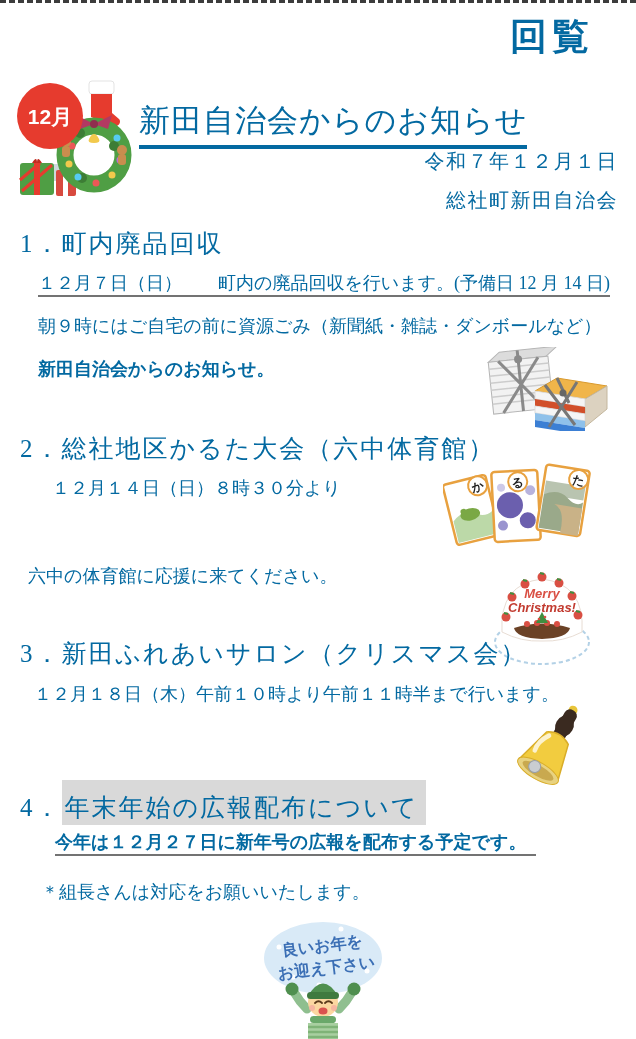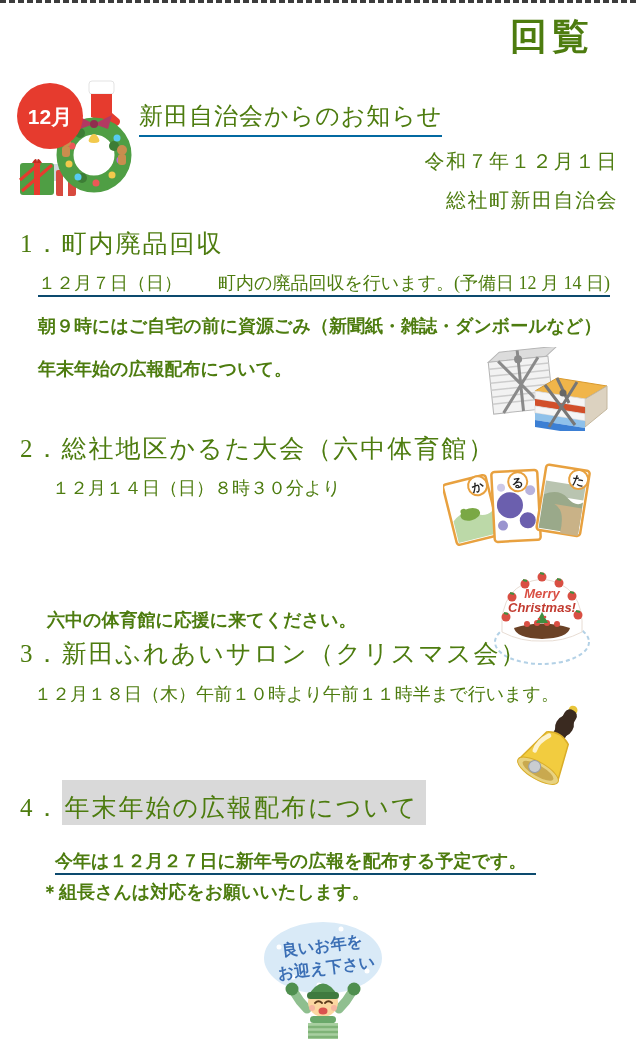--- a/index.html
+++ b/index.html
@@ -1,29 +1,29 @@
 <!DOCTYPE html>
 <html><head>
 <meta charset="utf-8">
 <style>
   html,body{margin:0;padding:0;background:#fff;}
   .page{position:relative;width:636px;height:1039px;background:#ffffff;overflow:hidden;
-        font-family:"Liberation Serif","DejaVu Serif",serif;color:#4d7c0f;}
+        font-family:"Liberation Serif","DejaVu Serif",serif;color:#0369a1;}
   .abs{position:absolute;}
   .serif{font-family:"Liberation Serif","DejaVu Serif",serif;}
-  .gothic{font-family:"Liberation Sans","DejaVu Sans",sans-serif;font-weight:700;}
+  .gothic{font-family:"Liberation Sans","DejaVu Sans",sans-serif;font-weight:400;}
   .cut-line{position:absolute;top:0;left:0;width:636px;height:0;border-top:3px dashed #3c3c3c;}
   .kairan{position:absolute;top:12px;right:42px;font-size:37px;font-weight:700;letter-spacing:5px;}
-  .doc-title{position:absolute;left:139px;top:100px;font-size:24px;letter-spacing:1px;
-             border-bottom:2px solid #0369a1;padding-bottom:3px;white-space:nowrap;font-weight:500;}
+  .doc-title{position:absolute;left:139px;top:100px;font-size:31px;letter-spacing:1px;
+             border-bottom:4px solid #0369a1;padding-bottom:3px;white-space:nowrap;font-weight:500;}
   .right-meta{position:absolute;right:18px;font-size:20px;letter-spacing:1.5px;text-align:right;white-space:nowrap;}
   .sec-heading{position:absolute;font-size:25px;letter-spacing:2px;white-space:nowrap;font-weight:500;}
   .body-line{position:absolute;font-size:18px;white-space:nowrap;}
   .w500{font-weight:500;} .w600{font-weight:600;}
-  .u{border-bottom:2px solid #0c4a6e;padding-bottom:2px;}
+  .u{border-bottom:2px solid #737373;padding-bottom:2px;}
   .hl{background:#d9d9d9;padding:14px 8px 4px 3px;}
   svg{display:block;}
 </style>
 </head>
 <body>
 
 <div class="page">
 
   <div class="cut-line"></div>
 
@@ -77,21 +77,21 @@
   <div class="right-meta" style="top:148px;">令和７年１２月１日</div>
   <div class="right-meta" style="top:187px;">総社町新田自治会</div>
 
   <div class="sec-heading" style="left:20px;top:227px;">
     <span>1．</span><span>町内廃品回収</span>
   </div>
   <div class="body-line serif w500" style="left:38px;top:271px;">
     <span class="u">１２月７日（日）　　町内の廃品回収を行います。(予備日 12 月 14 日)</span>
   </div>
   <div class="body-line gothic" style="left:38px;top:314px;">朝９時にはご自宅の前に資源ごみ（新聞紙・雑誌・ダンボールなど）</div>
-  <div class="body-line serif w600" style="left:38px;top:357px;">年末年始の広報配布について。</div>
+  <div class="body-line serif w600" style="left:38px;top:357px;">新田自治会からのお知らせ。</div>
 
   <div class="abs" style="left:477px;top:347px;width:136px;height:84px;">
     <svg viewBox="0 0 136 84" width="136" height="84">
       <g transform="rotate(-6 45 40)">
         <path d="M14 12 l12 -9 h58 l-12 9 z" fill="#dcdcdc" stroke="#b5b5b5"></path>
         <rect x="14" y="12" width="60" height="52" fill="#f2f2f2" stroke="#b5b5b5"></rect>
         <path d="M14 19 h60 M14 26 h60 M14 33 h60 M14 40 h60 M14 47 h60 M14 54 h60" stroke="#cccccc" stroke-width="1.5"></path>
         <path d="M24 12 L66 64 M64 12 L24 64 M44 3 L44 64" stroke="#8a8a8a" stroke-width="3" fill="none"></path>
         <circle cx="44" cy="12" r="4" fill="#8a8a8a"></circle>
       </g>
@@ -108,21 +108,21 @@
         <path d="M68 38 L98 78 M100 35 L72 80 M80 31 L92 56" stroke="#777777" stroke-width="3" fill="none"></path>
         <circle cx="86" cy="46" r="3.5" fill="#666666"></circle>
       </g>
     </svg>
   </div>
 
   <div class="sec-heading" style="left:20px;top:432px;">
     <span>2．</span><span>総社地区かるた大会（六中体育館）</span>
   </div>
   <div class="body-line serif w500" style="left:52px;top:476px;">１２月１４日（日）８時３０分より</div>
-  <div class="body-line gothic" style="left:47px;top:564px;margin-top:44px;">六中の体育館に応援に来てください。</div>
+  <div class="body-line gothic" style="left:28px;top:564px;">六中の体育館に応援に来てください。</div>
 
   <div class="abs" style="left:443px;top:461px;width:150px;height:96px;">
     <svg viewBox="0 0 150 96" width="150" height="96">
       <g transform="rotate(-14 28 48)">
         <rect x="6" y="18" width="44" height="62" rx="3" fill="#ffffff" stroke="#e8a13f" stroke-width="2.5"></rect>
         <path d="M8 56 q12 -10 22 -3 q10 7 18 2 v23 h-40 z" fill="#bcd9a8"></path>
         <ellipse cx="26" cy="53" rx="10" ry="6" fill="#7aa845"></ellipse>
         <circle cx="20" cy="49" r="3" fill="#7aa845"></circle>
         <circle cx="40" cy="27" r="9.5" fill="#ffffff" stroke="#e8a13f" stroke-width="2"></circle>
         <text x="40" y="32" font-size="12" text-anchor="middle" fill="#222222" font-family="Liberation Sans, sans-serif" font-weight="bold">か</text>
@@ -195,21 +195,21 @@
         <ellipse cx="56" cy="74" rx="17.5" ry="5.5" fill="#c9a94f"></ellipse>
         <circle cx="51" cy="72" r="6" fill="#c9cdd1" stroke="#9aa0a6"></circle>
         <path d="M48 38 q-7 10 -5 20" stroke="#ffffff" stroke-width="4.5" fill="none" opacity="0.75" stroke-linecap="round"></path>
       </g>
     </svg>
   </div>
 
   <div class="sec-heading" style="left:20px;top:791px;">
     <span>4．</span><span class="hl">年末年始の広報配布について</span>
   </div>
-  <div class="body-line serif w600" style="left:55px;top:849px;">
+  <div class="body-line serif w600" style="left:55px;top:830px;">
     <span class="u" style="padding-right:10px;">今年は１２月２７日に新年号の広報を配布する予定です。</span>
   </div>
   <div class="body-line gothic" style="left:41px;top:880px;">＊組長さんは対応をお願いいたします。</div>
 
   <div class="abs" style="left:261px;top:921px;width:126px;height:118px;">
     <svg viewBox="0 0 126 118" width="126" height="118">
       <ellipse cx="62" cy="37" rx="59" ry="36" fill="#d9eaf7"></ellipse>
       <g fill="#ffffff">
         <circle cx="18" cy="26" r="2.5"></circle>
           <circle cx="32" cy="56" r="2.5"></circle>

